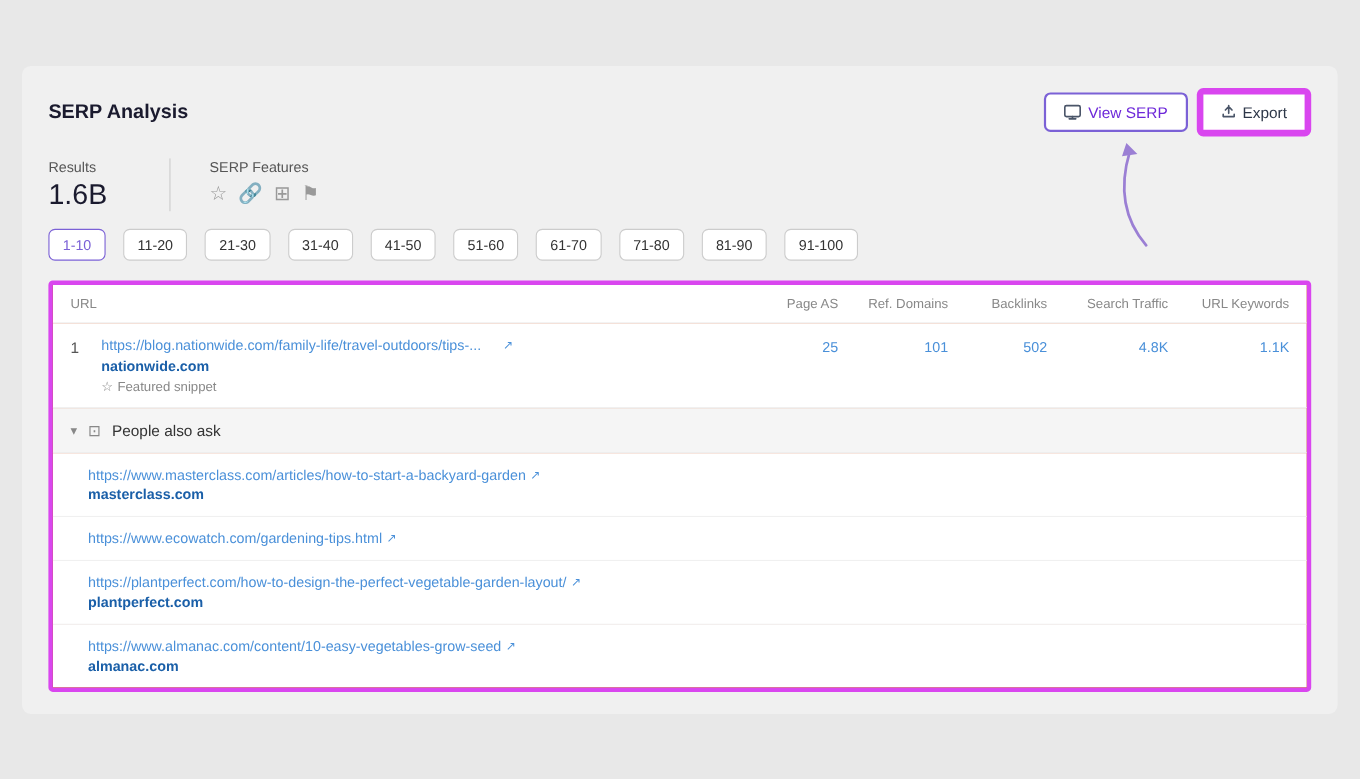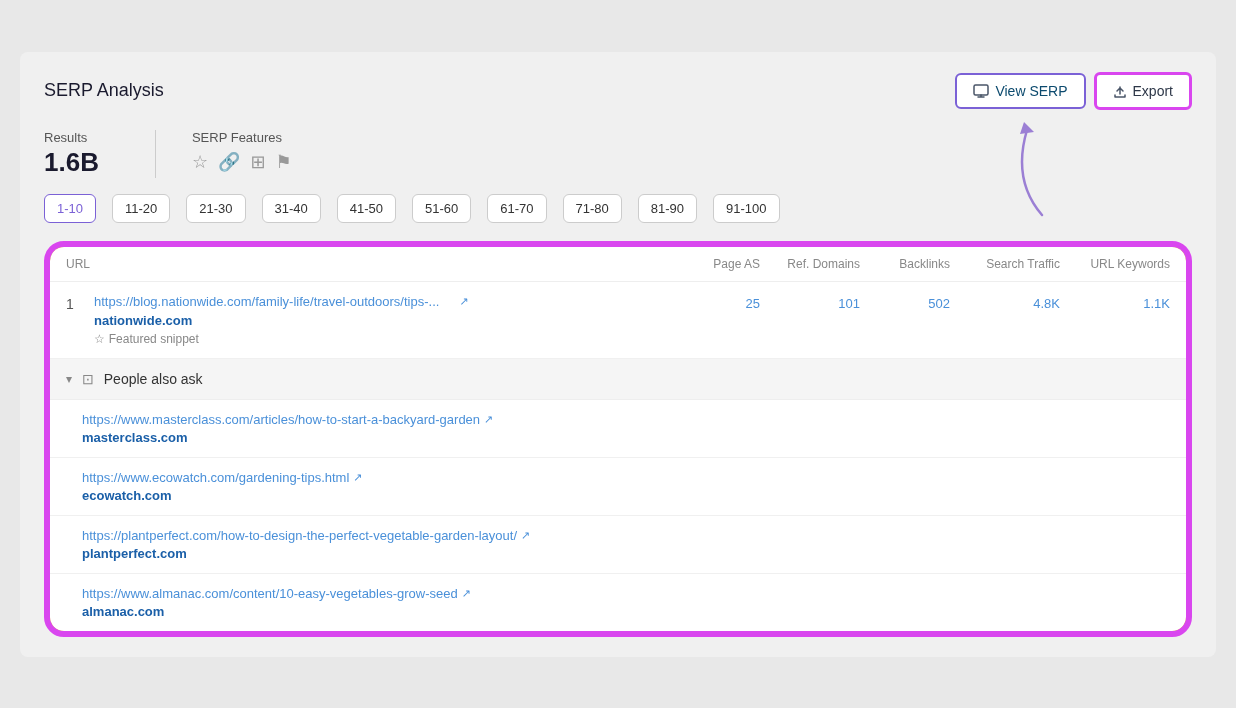--- a/index.html
+++ b/index.html
@@ -20,53 +20,53 @@
       position: relative;
     }
     .header {
       display: flex;
       justify-content: space-between;
       align-items: center;
       margin-bottom: 20px;
     }
     .title {
       font-size: 18px;
-      font-weight: 400;
+      font-weight: 700;
       color: #1a1a2e;
     }
     .header-buttons {
       display: flex;
       gap: 8px;
       align-items: center;
       position: relative;
     }
     .btn-view-serp {
       background: white;
       border: 2px solid #7b61d6;
       border-radius: 6px;
       padding: 8px 16px;
       font-size: 14px;
       font-weight: 500;
-      color: #0c4a6e;
+      color: #6d28d9;
       cursor: pointer;
       display: flex;
       align-items: center;
       gap: 6px;
     }
     .btn-export {
       background: white;
-      border: 3px solid #d946ef;
+      border: 6px solid #d946ef;
       border-radius: 6px;
       padding: 8px 16px;
       font-size: 14px;
       font-weight: 500;
       color: #2d3748;
       cursor: pointer;
       display: flex;
-      align-items: flex-end;
+      align-items: flex-start;
       gap: 6px;
     }
     .arrow-svg {
       position: absolute;
       top: 48px;
       right: 130px;
       pointer-events: none;
     }
     .stats-row {
       display: flex;
@@ -77,21 +77,21 @@
     .stat-block {
       padding-right: 20px;
     }
     .stat-label {
       font-size: 13px;
       color: #555;
       margin-bottom: 2px;
     }
     .stat-value {
       font-size: 26px;
-      font-weight: 700;
+      font-weight: 400;
       color: #1a1a2e;
     }
     .divider-v {
       width: 1px;
       background: #ccc;
       margin: 0 20px;
       align-self: stretch;
     }
     .serp-features-block {}
     .serp-features-label {
@@ -121,22 +121,22 @@
       font-size: 13px;
       color: #333;
       cursor: pointer;
     }
     .page-btn.active {
       border-color: #7b61d6;
       color: #7b61d6;
       background: white;
     }
     .table-container {
-      border: 6px solid #d946ef;
-      border-radius: 20px;
+      border: 4px solid #d946ef;
+      border-radius: 4px;
       overflow: hidden;
       background: #c2410c;
     }
     .table-header {
       display: grid;
       grid-template-columns: 1fr 80px 100px 90px 110px 110px;
       padding: 10px 16px;
       background: white;
       border-bottom: 1px solid #eee;
     }
@@ -350,21 +350,20 @@
         <span class="external-icon">↗</span>
       </a>
       <a class="sub-domain-link" href="#">masterclass.com</a>
     </div>
 
     <div class="sub-result-row">
       <a class="sub-url-link" href="#">
         <span>https://www.ecowatch.com/gardening-tips.html</span>
         <span class="external-icon">↗</span>
       </a>
-      <a class="sub-domain-link" href="#">ecowatch.com</a>
     </div>
 
     <div class="sub-result-row">
       <a class="sub-url-link" href="#">
         <span>https://plantperfect.com/how-to-design-the-perfect-vegetable-garden-layout/</span>
         <span class="external-icon">↗</span>
       </a>
       <a class="sub-domain-link" href="#">plantperfect.com</a>
     </div>
 

